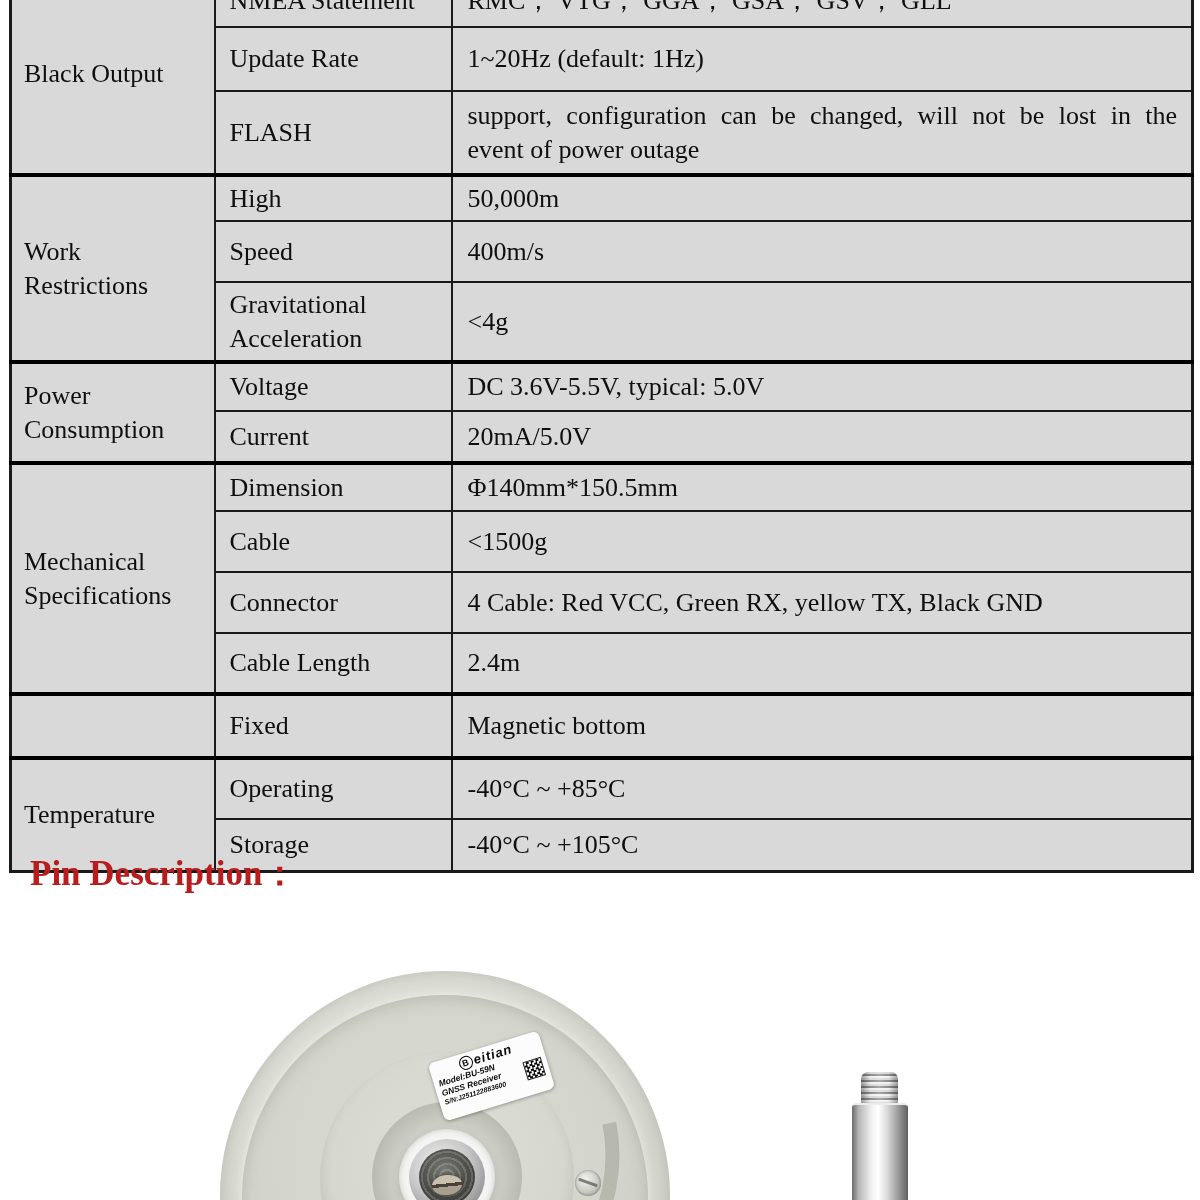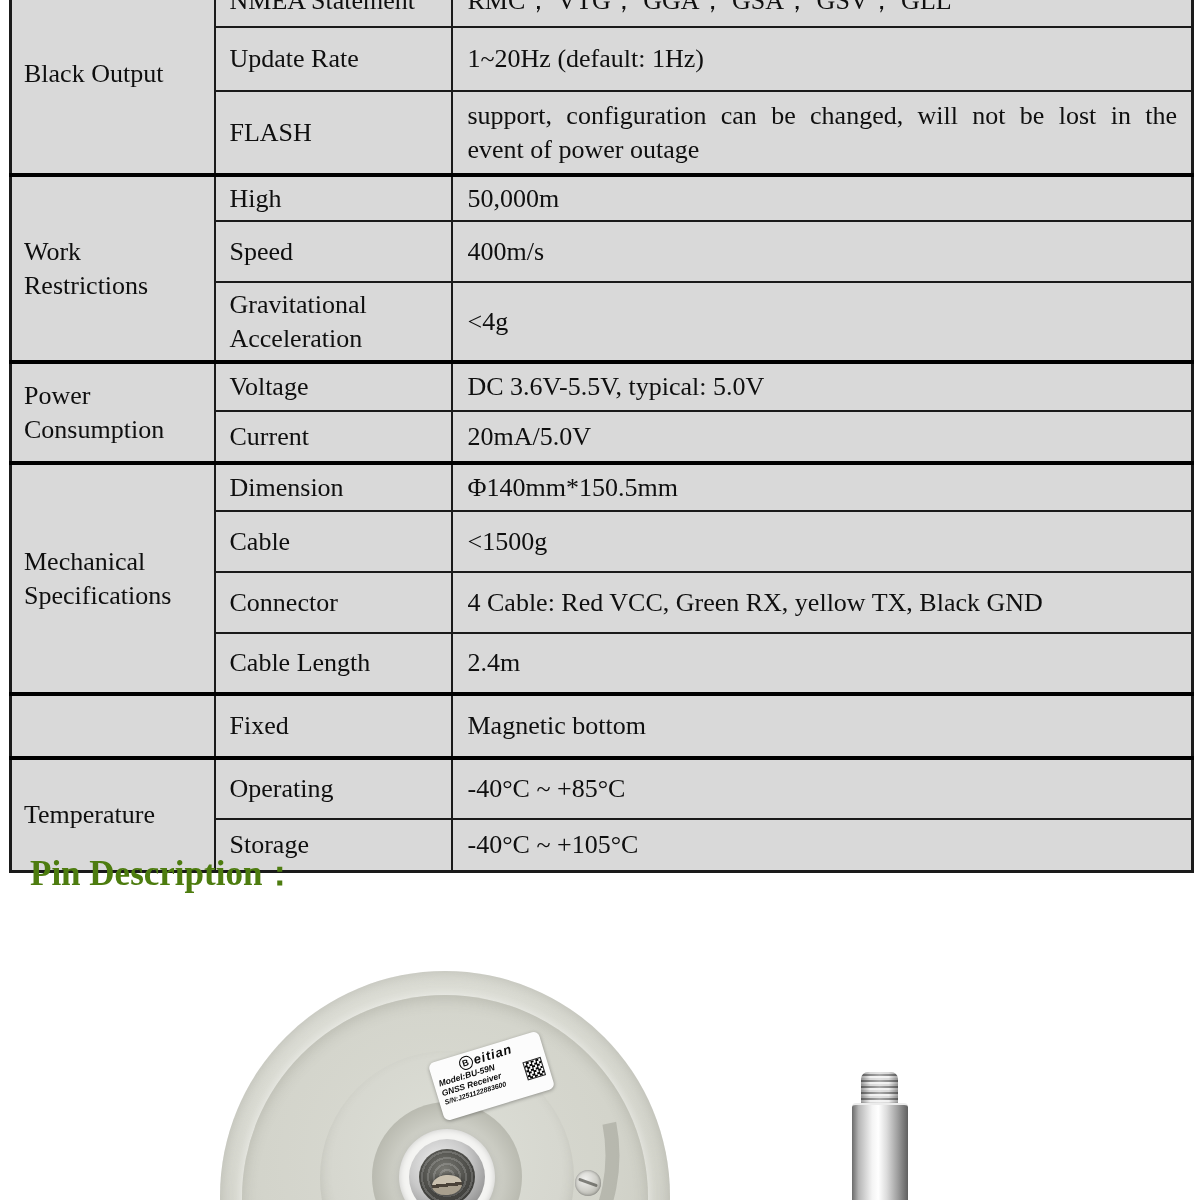--- a/index.html
+++ b/index.html
@@ -29,21 +29,21 @@
   .cat-cut { line-height: 33px; }
   .val-justify div.j1 { text-align: justify; text-align-last: justify; }
   
   tr.h52 { height: 52px; } tr.h54 { height: 64px; } tr.h84 { height: 84px; }
   tr.h46 { height: 46px; } tr.h50 { height: 61px; } tr.h80 { height: 80px; }
   tr.h49 { height: 49px; } tr.h48 { height: 48px; }
 
   
   .pin-heading {
     position: absolute; left: 30px; top: 850px; margin: 0;
-    font-size: 35px; font-weight: bold; color: #4d7c0f;
+    font-size: 35px; font-weight: bold; color: #b91c1c;
     font-family: "Liberation Serif", "DejaVu Serif", serif;
   }
 
   
   .photo { position: absolute; left: 0; top: 930px; width: 1200px; height: 270px; }
 
   .dome {
     position: absolute; left: 220px; top: 41px; width: 450px; height: 450px;
     border-radius: 50%;
     background: radial-gradient(circle at 45% 36%, #e5e6df 0%, #dbdcd4 42%, #d2d3ca 70%, #c4c5bb 96%, #babbaf 100%);

